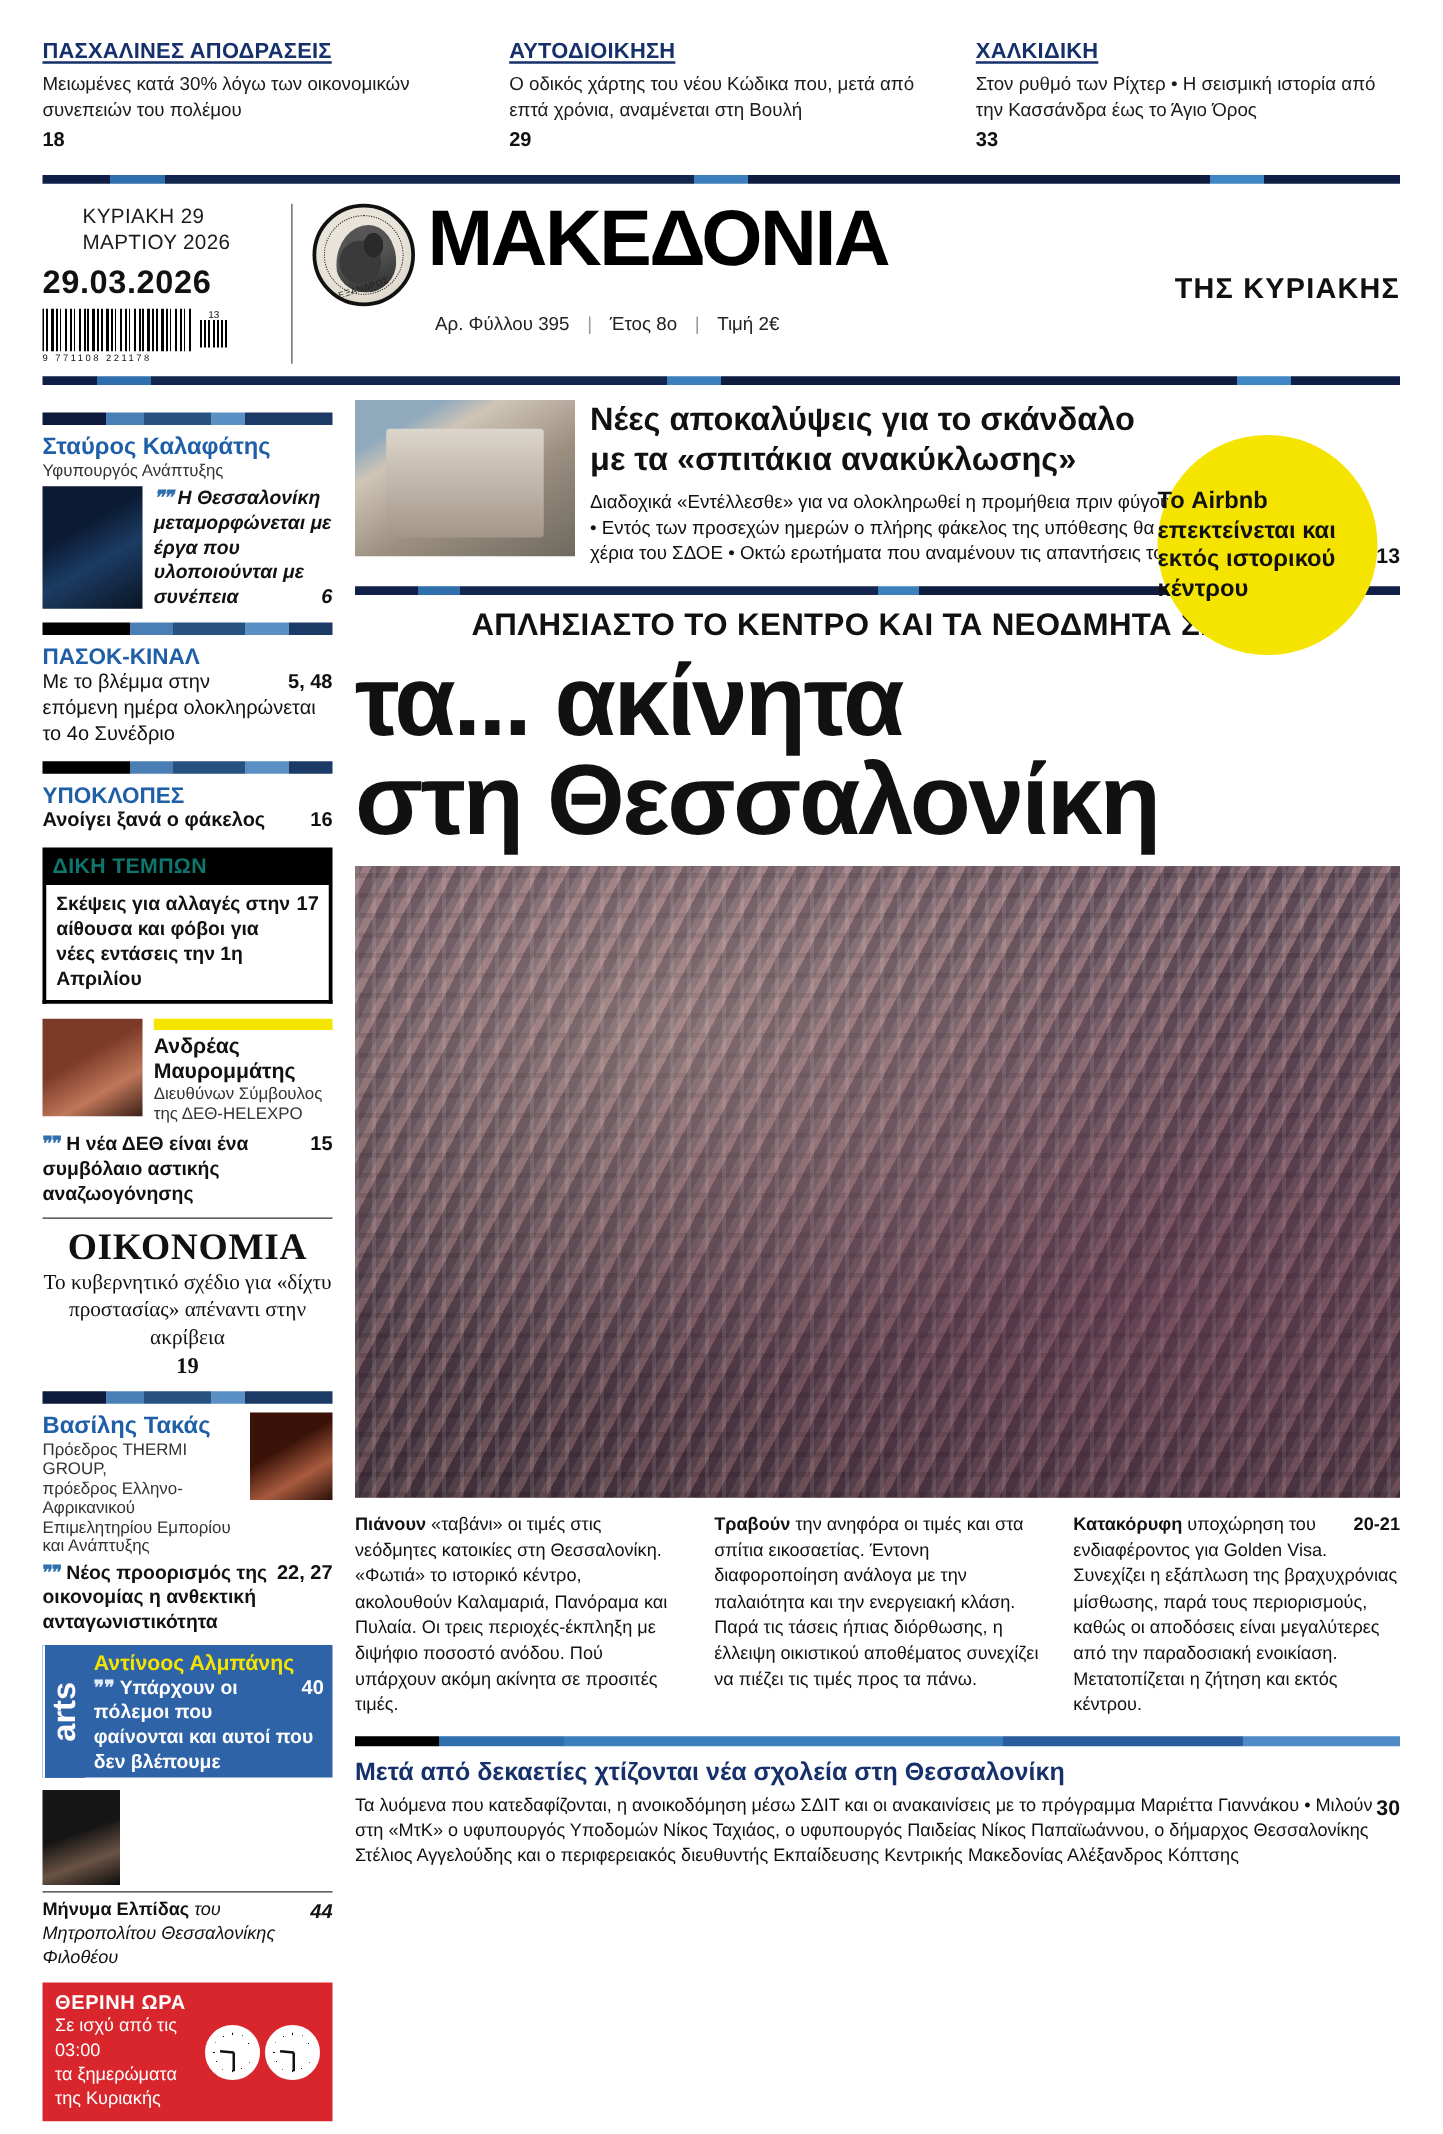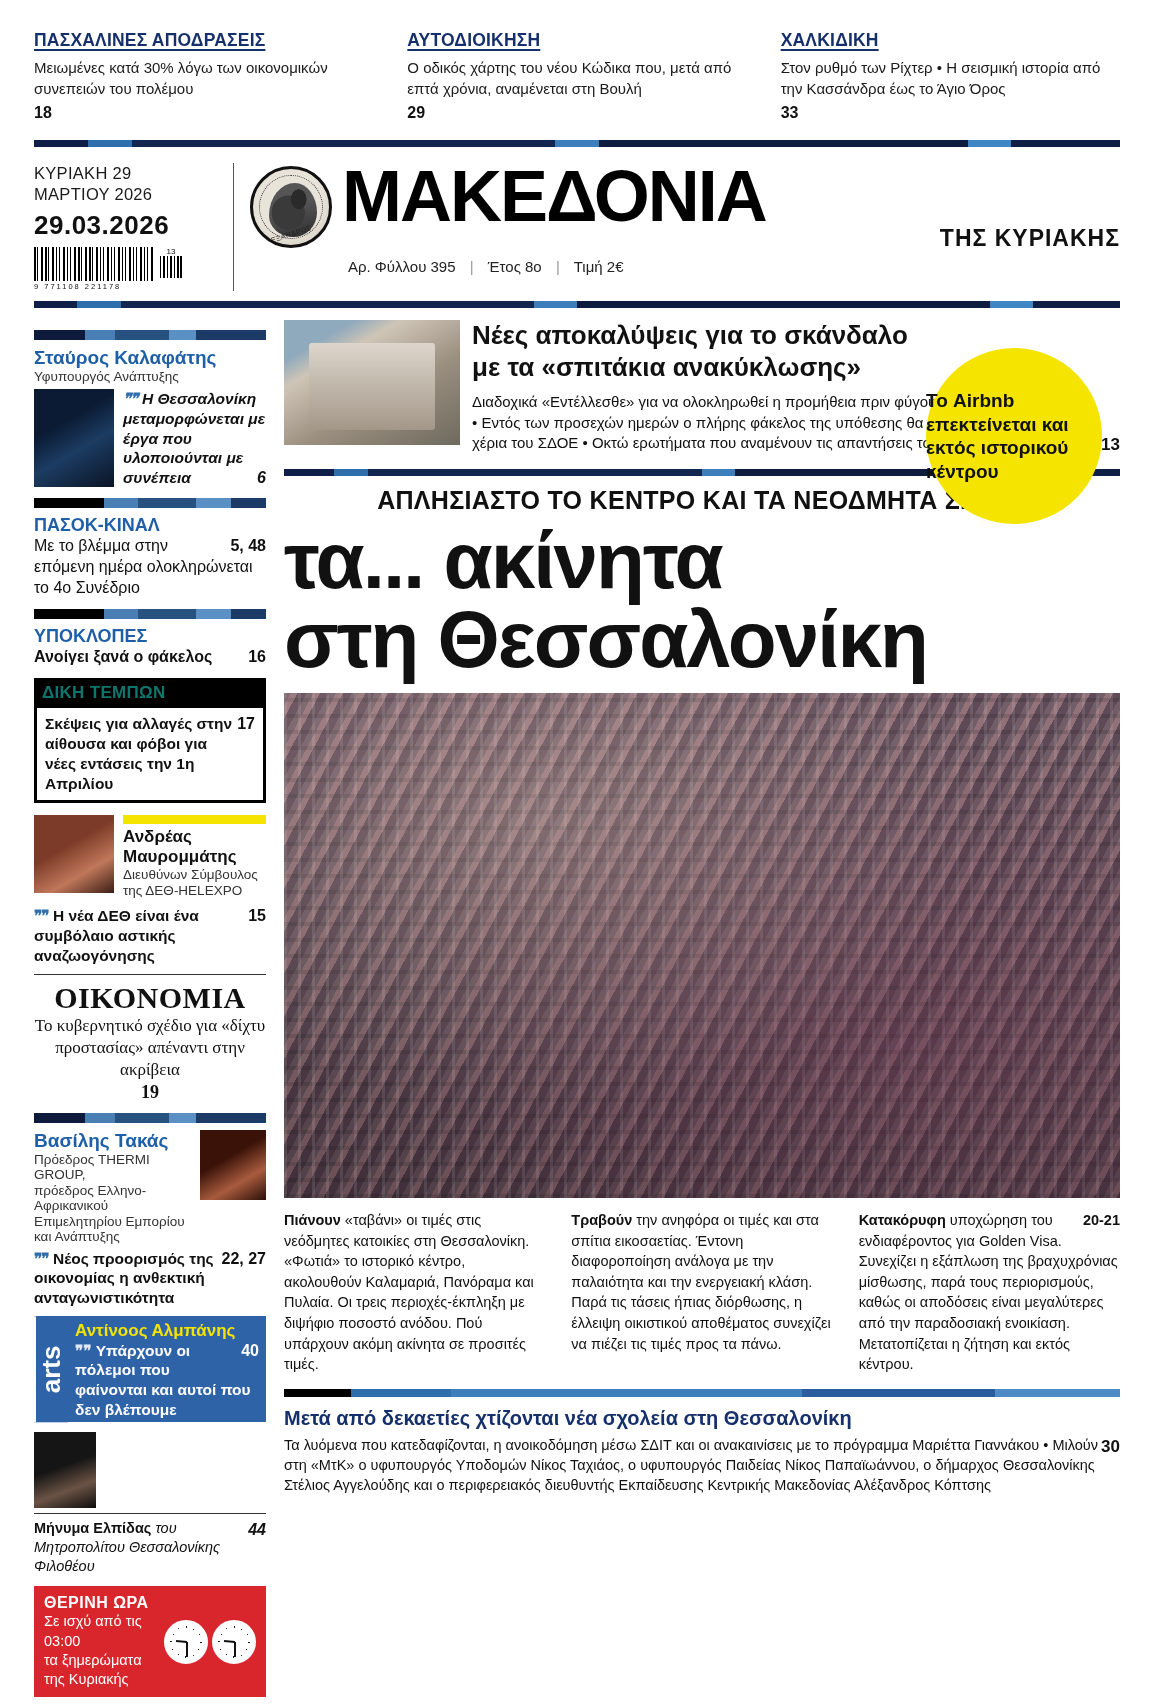--- a/index.html
+++ b/index.html
@@ -25,21 +25,21 @@
   .teaser-page { font-weight:bold; font-size:16px; margin-top:4px; color:#111; }
 
   .rule-blue {
     height:7px; margin-top:18px;
     background:linear-gradient(90deg,#0f1f47 0 5%,#2f6fae 5% 9%,#12264f 9% 48%,#3d7fbd 48% 52%,#0d1c3f 52% 86%,#3f86c4 86% 90%,#101f45 90% 100%);
   }
 
   
   .masthead { display:flex; align-items:flex-start; padding-top:16px; }
   .mh-left { width:200px; padding-right:14px; border-right:1.5px solid #555; }
-  .mh-date { font-size:16.5px; line-height:1.3; color:#1b1b1b; letter-spacing:.3px; }
+  .mh-date { font-size:16.5px; line-height:1.3; color:#1b1b1b; letter-spacing:.3px;margin-left:32px; }
   .mh-date2 { font-size:26px; font-weight:bold; letter-spacing:.5px; margin-top:5px; }
   .barcode-wrap { margin-top:6px; display:flex; align-items:flex-start; gap:6px; }
   .barcode {
     height:34px; width:120px;
     background:repeating-linear-gradient(90deg,#000 0 1.5px,#fff 1.5px 3px,#000 3px 4.2px,#fff 4.2px 7px,#000 7px 9px,#fff 9px 11px);
   }
   .barcode-num { font-size:7.5px; letter-spacing:2px; margin-top:1px; }
   .barcode-side { text-align:center; }
   .barcode-side .n { font-size:8px; }
   .barcode-side .b { height:22px; width:22px;
@@ -61,21 +61,21 @@
     position:absolute; left:16px; top:14px; width:48px; height:54px;
     background:
       radial-gradient(ellipse at 62% 30%, #2a2a2a 0 18%, transparent 19%),
       radial-gradient(ellipse at 40% 55%, #3a3a3a 0 40%, transparent 42%),
       linear-gradient(160deg,#555 0 45%, #2c2c2c 100%);
     border-radius:54% 46% 50% 50% / 60% 55% 45% 40%;
   }
   .coin .cap{ position:absolute; left:7px; bottom:6px; font-size:7px; color:#222;
     transform:rotate(-18deg); letter-spacing:.5px; }
   .wordmark {
-    font-size:72px; font-weight:bold; letter-spacing:-2px; line-height:.92;
+    font-size:63px; font-weight:bold; letter-spacing:-2px; line-height:.92;
     font-family:"Liberation Sans", sans-serif; color:#000;
   }
   .mh-sub { text-align:right; font-size:23px; font-weight:bold; letter-spacing:1px; margin-top:-4px; }
   .mh-meta { font-size:15px; margin-top:6px; padding-left:98px; color:#222; }
   .mh-meta span.sep { margin:0 10px; color:#999; }
 
   .rule-blue2 { height:7px; margin-top:10px;
     background:linear-gradient(90deg,#0f1f47 0 4%,#2f6fae 4% 8%,#12264f 8% 46%,#3d7fbd 46% 50%,#0d1c3f 50% 88%,#3f86c4 88% 92%,#101f45 92% 100%); }
 
   

